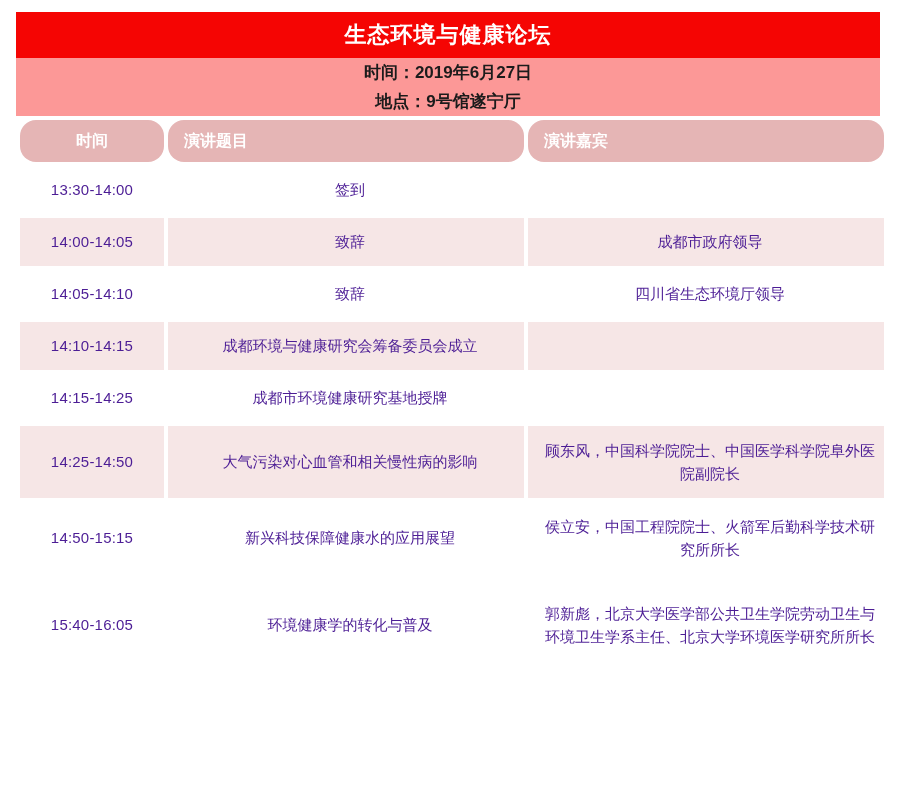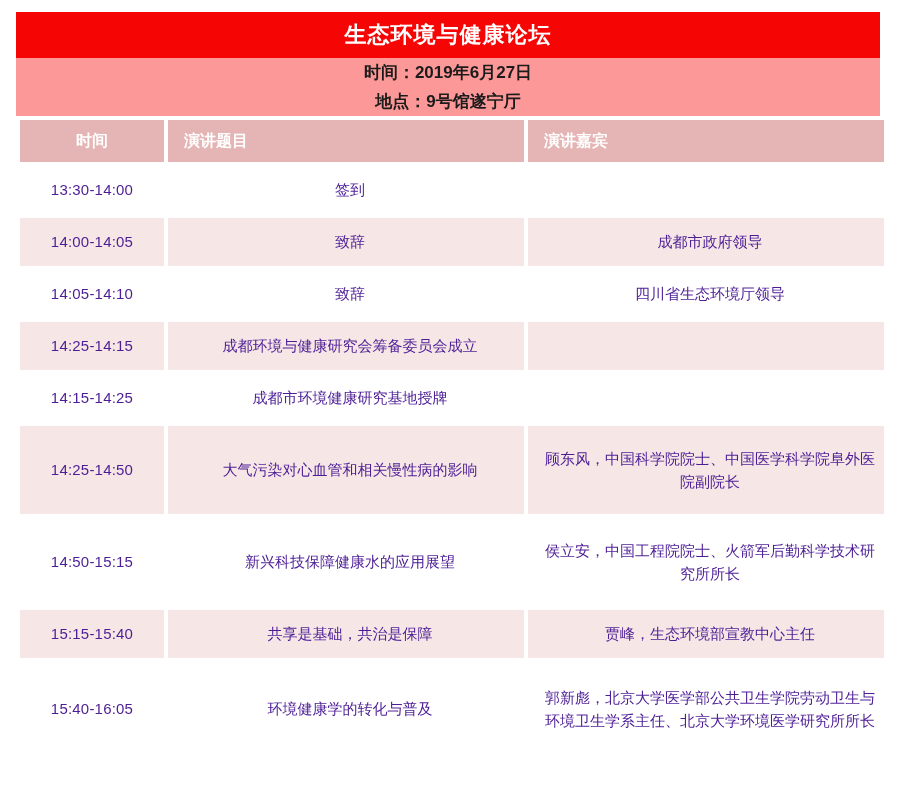--- a/index.html
+++ b/index.html
@@ -59,20 +59,21 @@
   .col-topic  { width: 356px; }
   .col-guest  { width: 356px; }
 
   thead th {
     background: #e5b5b5;
     color: #ffffff;
     font-size: 16px;
     font-weight: bold;
     height: 42px;
     vertical-align: middle;
+    border-radius: 16px;
   }
   th.th-time {
     text-align: center;
   }
   th.th-topic, th.th-guest {
     text-align: left;
     padding-left: 16px !important;
   }
 
   tbody td {
@@ -89,21 +90,21 @@
     white-space: nowrap;
     font-size: 15px;
     letter-spacing: 0.2px;
   }
   td.cell-topic, td.cell-guest {
     text-align: center;
     padding-left: 16px !important;
     padding-right: 8px !important;
   }
   tbody tr { height: 48px; }
-  tbody tr.tall { height: 88px; border-radius: 9px; }
+  tbody tr.tall { height: 72px; border-radius: 9px; }
   tbody tr.xtall { height: 94px; }
 </style>
 </head>
 <body>
 
 <div class="agenda-wrap">
 
   <div class="banner-title">生态环境与健康论坛</div>
 
   <div class="banner-sub">时间：2019年6月27日</div>
@@ -133,44 +134,39 @@
           <td class="cell-time">14:00-14:05</td>
           <td class="cell-topic">致辞</td>
           <td class="cell-guest">成都市政府领导</td>
         </tr>
         <tr class="row-white">
           <td class="cell-time">14:05-14:10</td>
           <td class="cell-topic">致辞</td>
           <td class="cell-guest">四川省生态环境厅领导</td>
         </tr>
         <tr class="row-tint">
-          <td class="cell-time">14:25-14:15</td>
+          <td class="cell-time">14:10-14:15</td>
           <td class="cell-topic">成都环境与健康研究会筹备委员会成立</td>
           <td class="cell-guest"></td>
         </tr>
         <tr class="row-white">
           <td class="cell-time">14:15-14:25</td>
           <td class="cell-topic">成都市环境健康研究基地授牌</td>
           <td class="cell-guest"></td>
         </tr>
         <tr class="row-tint tall">
           <td class="cell-time">14:25-14:50</td>
           <td class="cell-topic">大气污染对心血管和相关慢性病的影响</td>
           <td class="cell-guest">顾东风，中国科学院院士、中国医学科学院阜外医院副院长</td>
         </tr>
         <tr class="row-white tall">
           <td class="cell-time">14:50-15:15</td>
           <td class="cell-topic">新兴科技保障健康水的应用展望</td>
           <td class="cell-guest">侯立安，中国工程院院士、火箭军后勤科学技术研究所所长</td>
         </tr>
-        <tr class="row-tint">
-          <td class="cell-time">15:15-15:40</td>
-          <td class="cell-topic">共享是基础，共治是保障</td>
-          <td class="cell-guest">贾峰，生态环境部宣教中心主任</td>
-        </tr>
         <tr class="row-white xtall">
           <td class="cell-time">15:40-16:05</td>
           <td class="cell-topic">环境健康学的转化与普及</td>
           <td class="cell-guest">郭新彪，北京大学医学部公共卫生学院劳动卫生与环境卫生学系主任、北京大学环境医学研究所所长</td>
         </tr>
       </tbody>
   </table>
 
 </div>
 

